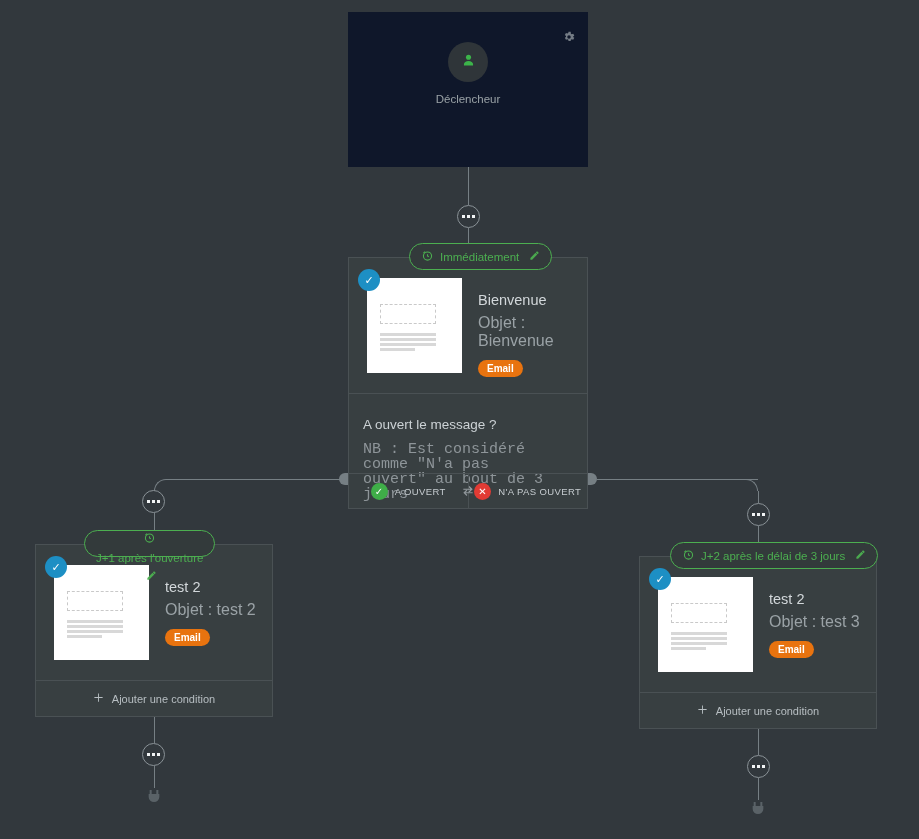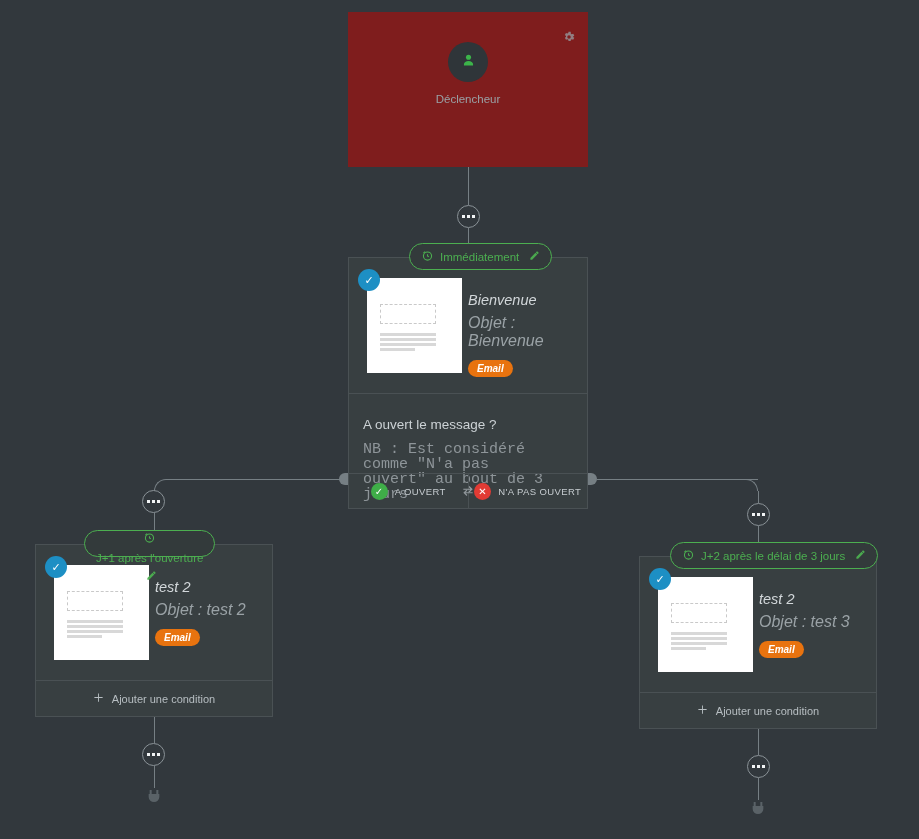--- a/index.html
+++ b/index.html
@@ -19,21 +19,21 @@
   
   .card {
     position: absolute;
     background: #383f41;
     border: 1px solid #4a5154;
   }
 
   .trigger-card {
     width: 240px;
     height: 155px;
-    background: #7f1d1d;
+    background: #0f172a;
     border: none;
   }
   .avatar {
     position: absolute;
     left: 50%; transform: translateX(-50%);
     top: 30px;
     width: 40px; height: 40px;
     border-radius: 50%;
     background: #2f3539;
     display: flex; align-items: center; justify-content: center;
@@ -111,21 +111,21 @@
   .check-badge {
     position: absolute;
     left: -9px; top: -9px;
     width: 22px; height: 22px;
     border-radius: 50%;
     background: #1d8fc4;
     display: flex; align-items: center; justify-content: center;
     color: #fff;
     font-size: 11px;
   }
-  .email-meta { padding-left: 6px; padding-top: 14px; font-style: italic; }
+  .email-meta { padding-left: 16px; padding-top: 14px; }
   .email-name {
     font-size: 14.5px;
     color: #d2d7da;
     margin-bottom: 6px;
   }
   .email-objet {
     font-size: 16px;
     color: #9aa2a6;
     margin-bottom: 8px;
   }

